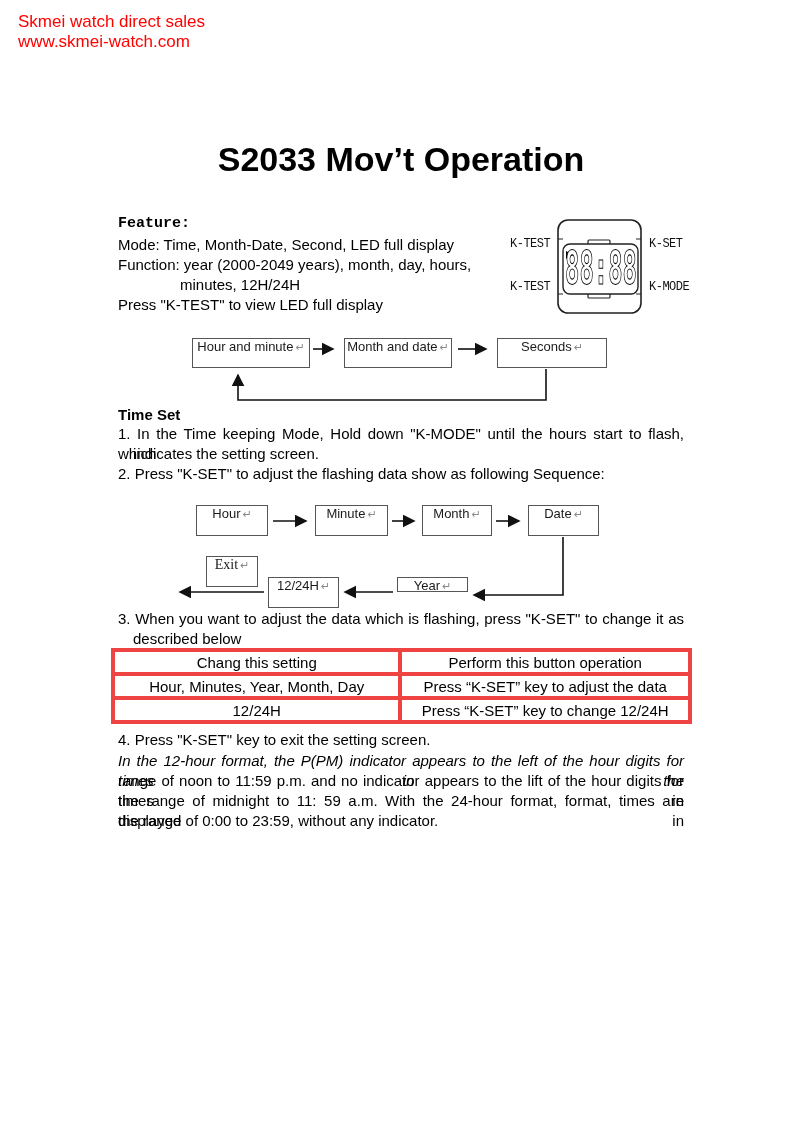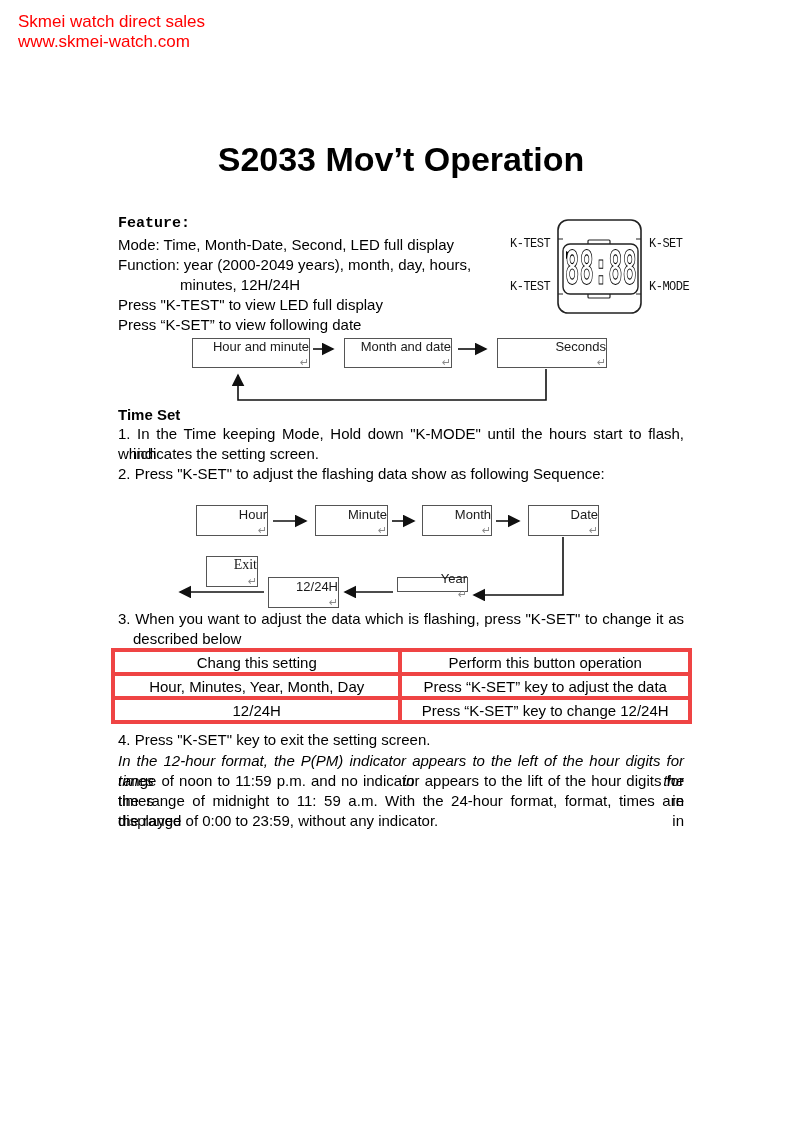--- a/index.html
+++ b/index.html
@@ -11,21 +11,21 @@
   
   .title{left:0;top:140px;width:802px;text-align:center;font-size:34px;font-weight:bold;letter-spacing:0;}
   
   .bodyline{font-size:15px;line-height:20px;white-space:nowrap;}
   .bold{font-weight:bold;}
   .jline{white-space:normal;text-align:justify;text-align-last:justify;width:566px;}
   
   .wlabel{font-family:"Liberation Mono",monospace;font-size:12px;letter-spacing:-0.5px;color:#111;}
   
   .fbox{position:absolute;border:1.5px solid #555;background:#fff;display:flex;
-        align-items:flex-end;justify-content:center;font-size:13px;color:#1a1a1a;box-sizing:border-box;flex-direction:column;}
+        align-items:flex-start;justify-content:center;font-size:13px;color:#1a1a1a;box-sizing:border-box;}
   .fbox .ret{color:#8a8a8a;font-size:11px;margin-left:2px;position:relative;top:2px;}
   .serifbox{font-family:"Liberation Serif",serif;font-size:14px;}
   
   table.settings{position:absolute;left:111px;top:648px;width:581px;border-collapse:collapse;}
   table.settings td{border:4px solid #ef4444;text-align:center;font-size:15px;height:20px;padding:0;}
   td.c1{width:289px;} td.c2{width:291px;}
   svg{position:absolute;overflow:visible;}
   .lcd{font-family:"DejaVu Sans Mono",monospace;font-weight:bold;font-size:46px;
        fill:#fff;stroke:#000;stroke-width:1.1px;}
 </style>
@@ -39,21 +39,20 @@
     <div>www.skmei-watch.com</div>
   </div>
 
   <div class="abs title">S2033 Mov’t Operation</div>
 
   <div class="abs bodyline bold" style="left:118px;top:214px;font-family:Liberation Mono, monospace;">Feature:</div>
   <div class="abs bodyline" style="left:118px;top:235px;">Mode: Time, Month-Date, Second, LED full display</div>
   <div class="abs bodyline" style="left:118px;top:255px;">Function: year (2000-2049 years), month, day, hours,</div>
   <div class="abs bodyline" style="left:180px;top:275px;">minutes, 12H/24H</div>
   <div class="abs bodyline" style="left:118px;top:295px;">Press "K-TEST" to view LED full display</div>
-  <div class="abs bodyline" style="left:118px;top:315px;">Press “K-SET” to view following date</div>
 
   <svg style="left:500px;top:210px;" width="200" height="110" viewBox="0 0 200 110">
     <rect x="58" y="10" width="83" height="93" rx="10" fill="#fff" stroke="#222" stroke-width="1.6"></rect>
     <path d="M58 29 h5 M58 84 h5 M136 29 h5 M136 84 h5" stroke="#222" stroke-width="1.2"></path>
     <rect x="88" y="30" width="22" height="5" rx="1" fill="#fff" stroke="#222" stroke-width="1.2"></rect>
     <rect x="88" y="83" width="22" height="5" rx="1" fill="#fff" stroke="#222" stroke-width="1.2"></rect>
     <rect x="63" y="34" width="75" height="50" rx="7" fill="#fff" stroke="#222" stroke-width="1.4"></rect>
     <polygon points="66,41 73,45 66,49" fill="#000"></polygon>
     <g transform="translate(101,74) scale(0.52,1)">
       <text class="lcd" x="0" y="0" text-anchor="middle">88:88</text>

